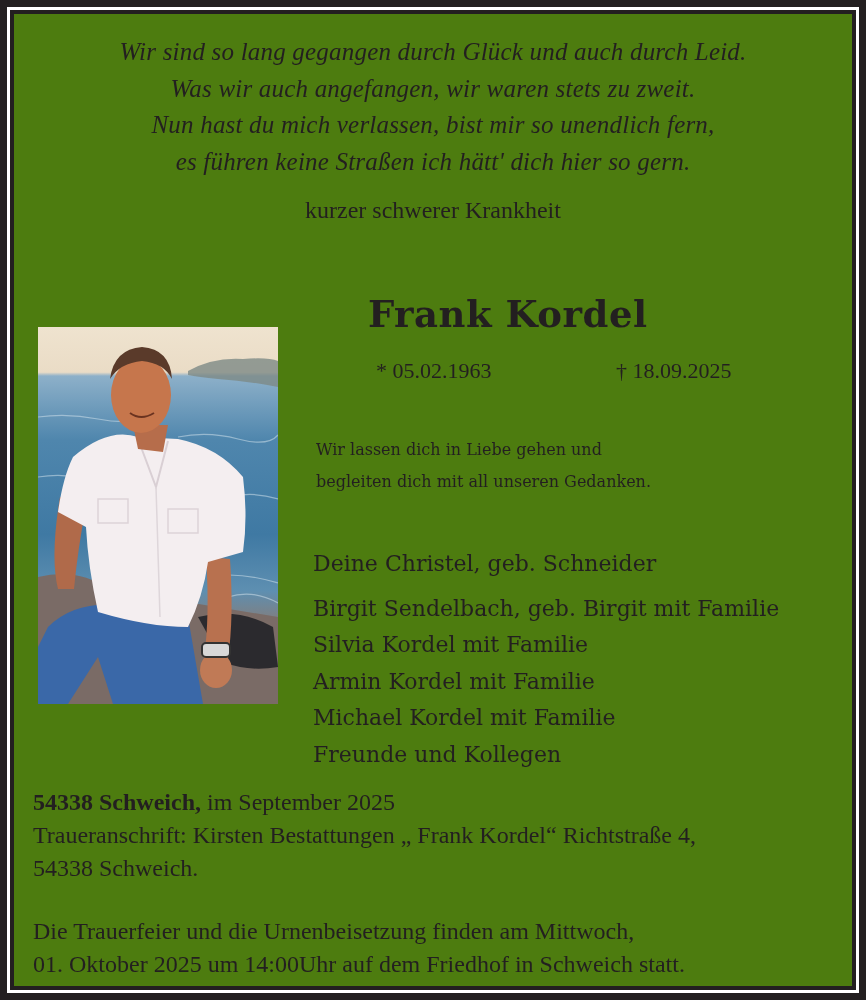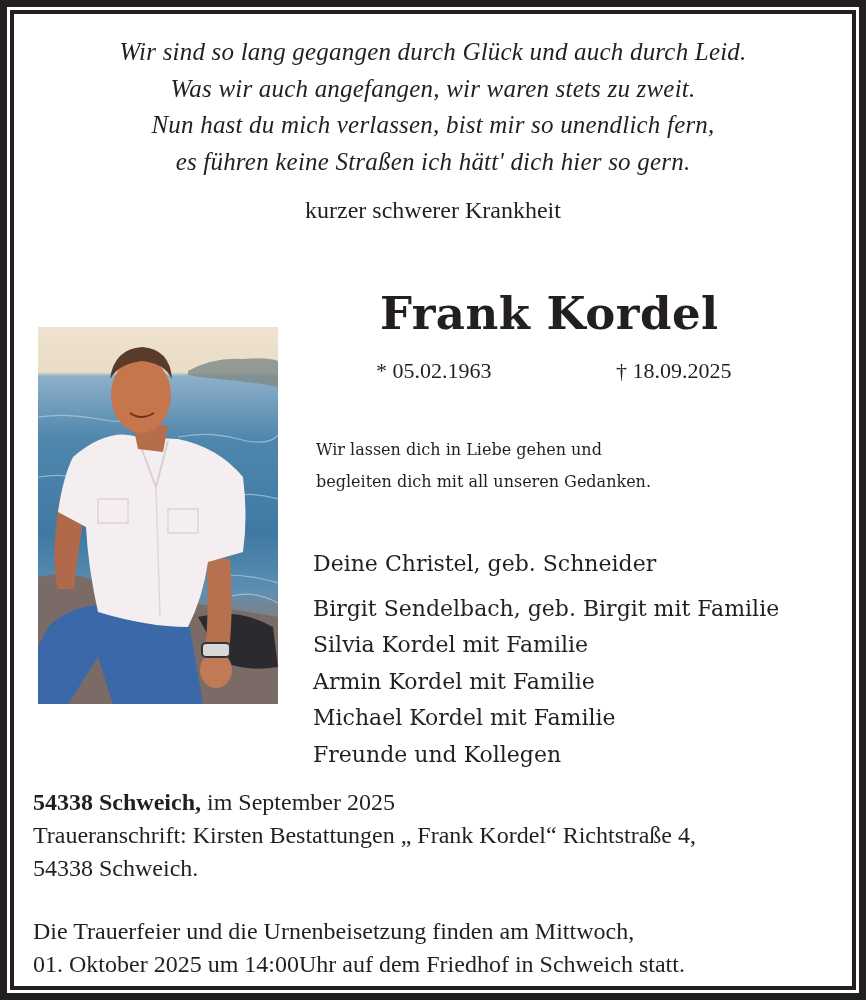--- a/index.html
+++ b/index.html
@@ -14,44 +14,44 @@
     .frame-white {
       position: absolute; left: 7px; top: 7px; right: 7px; bottom: 7px;
       background: #ffffff;
     }
     .frame-dark {
       position: absolute; left: 10px; top: 10px; right: 10px; bottom: 10px;
       background: #231f20;
     }
     .content {
       position: absolute; left: 14px; top: 14px; right: 14px; bottom: 14px;
-      background: #ffffff;
+      background: #4d7c0f;
     }
     .poem {
       position: absolute; left: 0; right: 0; top: 20px;
       text-align: center;
       font-family: "Liberation Serif", serif;
       font-style: italic;
       font-size: 25px;
       line-height: 36.5px;
       letter-spacing: 0.2px;
     }
     .poem div { white-space: nowrap; }
     .intro {
       position: absolute; left: 0; right: 0; top: 181px;
       text-align: center;
       font-family: "Liberation Serif", serif;
       font-size: 24px;
       line-height: 31px;
     }
     .name {
-      position: absolute; left: 366px; top: 274px;
+      position: absolute; left: 354px; top: 274px;
       font-family: "DejaVu Serif", serif;
       font-weight: bold;
-      font-size: 45px;
+      font-size: 37px;
       line-height: 52px;
       letter-spacing: 0.5px;
       white-space: nowrap;
     }
     .dates {
       position: absolute; top: 342px;
       font-family: "Liberation Serif", serif;
       font-size: 22px;
       line-height: 30px;
       white-space: nowrap;

